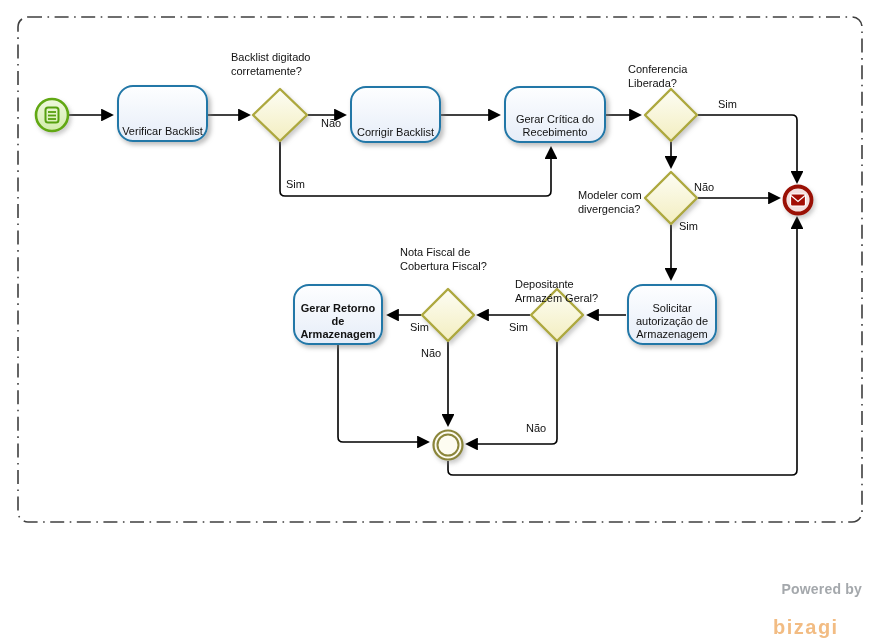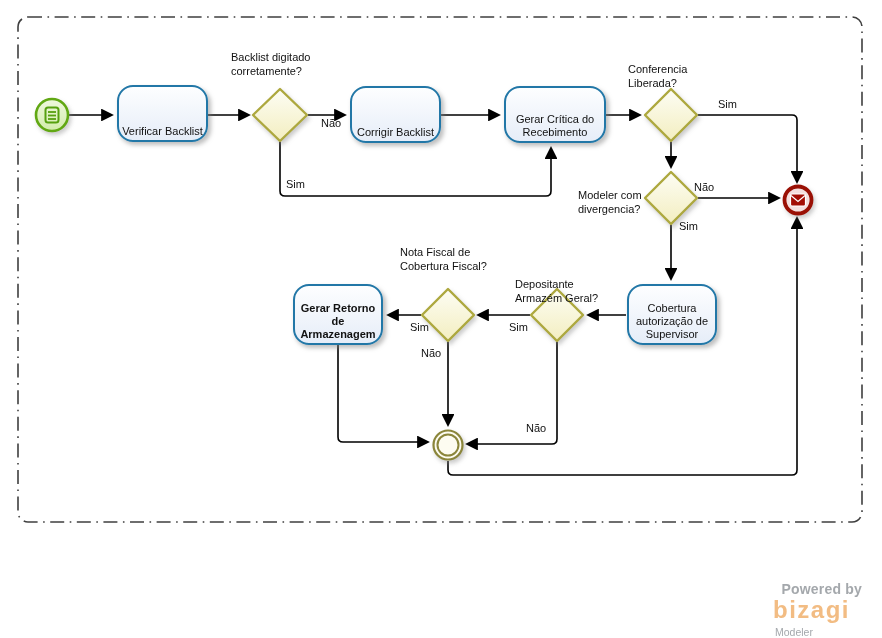--- a/index.html
+++ b/index.html
@@ -15,21 +15,21 @@
     border:2.5px solid #2277a7;border-radius:16px;
     background:linear-gradient(#fdfeff,#e6edf8);
     box-shadow:2.5px 3px 4px rgba(130,130,130,0.5);
     display:flex;align-items:flex-end;justify-content:center;
     text-align:center;font-size:11px;line-height:13px;padding:2px;
   }
   .glbl{position:absolute;font-size:11px;line-height:13.5px;}
   .elbl{position:absolute;font-size:11px;line-height:12px;text-align:center;}
   .brand{position:absolute;left:773px;top:581px;width:96px;text-align:left;}
   .brand .powered{font-size:14px;font-weight:bold;color:#a4a8ac;text-align:right;padding-right:7px;letter-spacing:.2px;}
-  .brand .logo{font-size:24px;font-weight:bold;color:#f2bc83;letter-spacing:1.5px;line-height:24px;margin-top:1px;}
+  .brand .logo{font-size:20px;font-weight:bold;color:#f2bc83;letter-spacing:1.5px;line-height:24px;margin-top:18px;}
   .brand .product{font-size:10.5px;color:#a4a8ac;margin-top:4px;padding-left:2px;}
 </style>
 </head>
 <body>
 
 <div class="stage">
 
   <svg class="layer" width="882" height="638" viewBox="0 0 882 638">
     <defs>
       <linearGradient id="gDia" x1="0" y1="0" x2="0" y2="1">
@@ -98,21 +98,21 @@
   <div class="task" style="left:117px;top:85px;width:91px;height:57px;">
     <span>Verificar Backlist</span>
   </div>
   <div class="task" style="left:350px;top:86px;width:91px;height:57px;">
     <span>Corrigir Backlist</span>
   </div>
   <div class="task" style="left:504px;top:86px;width:102px;height:57px;">
     <span>Gerar Crítica do Recebimento</span>
   </div>
   <div class="task" style="left:627px;top:284px;width:90px;height:61px;">
-    <span>Cobertura autorização de Supervisor</span>
+    <span>Solicitar autorização de Armazenagem</span>
   </div>
   <div class="task" style="left:293px;top:284px;width:90px;height:61px;font-weight:bold;">
     <span>Gerar Retorno de Armazenagem</span>
   </div>
 
   <div class="glbl" style="left:231px;top:51px;width:92px;">Backlist digitado corretamente?</div>
   <div class="glbl" style="left:628px;top:63px;width:88px;">Conferencia Liberada?</div>
   <div class="glbl" style="left:578px;top:189px;width:72px;">Modeler com divergencia?</div>
   <div class="glbl" style="left:515px;top:236px;width:84px;margin-top:42px;">Depositante Armazém Geral?</div>
   <div class="glbl" style="left:400px;top:246px;width:94px;">Nota Fiscal de Cobertura Fiscal?</div>

